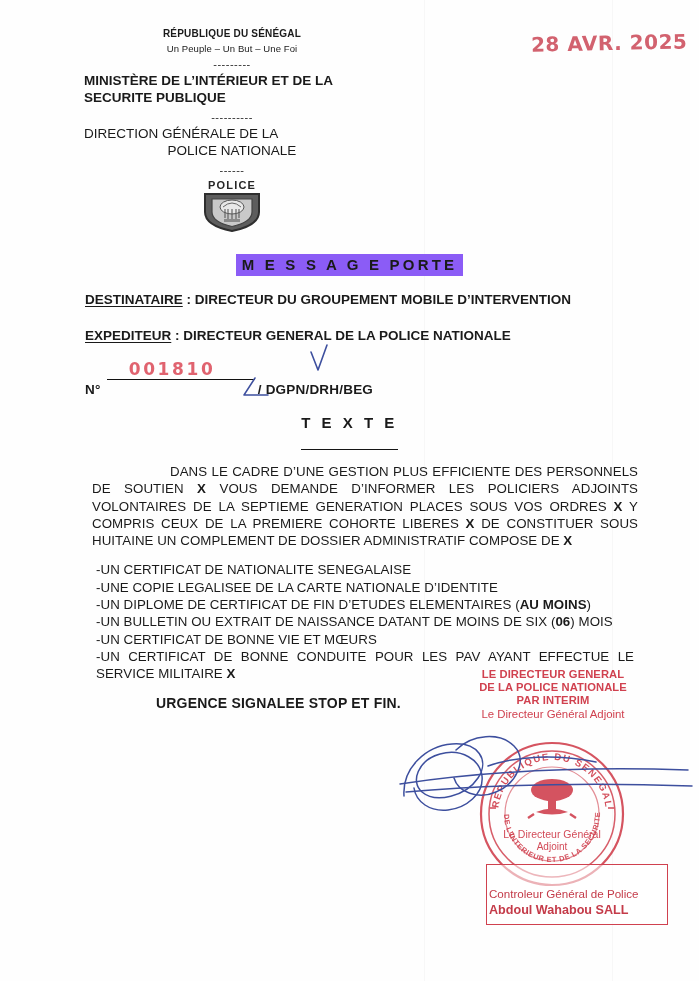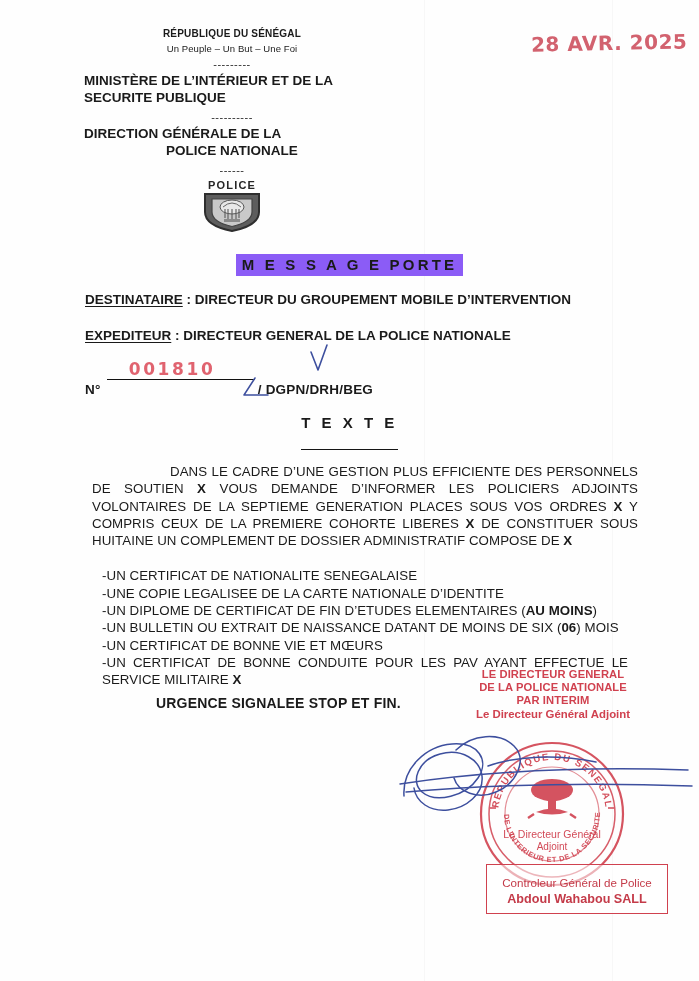--- a/index.html
+++ b/index.html
@@ -53,21 +53,21 @@
   }
   .lh-min {
     font-size: 13.5px;
     font-weight: bold;
     line-height: 1.25;
     text-align: left;
     padding-left: 2px;
   }
   .lh-dir {
     font-size: 13.5px;
-    font-weight: bold;
+    font-weight: normal;
     line-height: 1.25;
   }
   .lh-dir .l1 { display:block; text-align:left; padding-left: 2px;}
   .lh-dir .l2 { display:block; }
 
   
   .emblem {
     margin: 4px auto 0;
     width: 78px;
     text-align: center;
@@ -177,21 +177,21 @@
     left: 84px;
     top: 455px;
     width: 562px;
     font-size: 13.3px;
     line-height: 17.3px;
     text-align: justify;
     letter-spacing: .05px;
   }
   .body-text .para { text-indent: 78px; margin: 8px; }
   .body-text b { font-weight: bold; }
-  .list { margin: 18px; padding: 0; list-style: none; }
+  .list { margin: 12px; padding: 0; list-style: none; }
   .list li { text-align: left; white-space: normal; }
   .list li.justified { text-align: justify; }
 
   .closing {
     position: absolute;
     left: 156px;
     top: 695px;
     font-size: 14px;
     font-weight: bold;
     letter-spacing: .2px;
@@ -204,21 +204,21 @@
     top: 668px;
     width: 202px;
     text-align: center;
     color: #d0414f;
     font-size: 11.2px;
     line-height: 13.2px;
     font-weight: bold;
     letter-spacing: .1px;
   }
   .sig-head .subtle {
-    font-weight: bold;
+    font-weight: normal;
     font-size: 11.4px;
     letter-spacing: 0;
   }
 
   .round-stamp {
     position: absolute;
     left: 478px;
     top: 740px;
     width: 148px;
     height: 148px;
@@ -233,22 +233,21 @@
     height: 110px;
     pointer-events: none;
   }
 
   .name-box {
     position: absolute;
     left: 486px;
     top: 864px;
     width: 176px;
     border: 1.4px solid #d0414f;
-    text-align: center;
-    padding: 11px 2px 6px;
+    padding: 22px 2px 6px;
     color: #c43b49;
     background: rgba(255,255,255,0.55);
   }
   .name-box .title {
     font-size: 11.6px;
     line-height: 14px;
     font-weight: normal;
   }
   .name-box .name {
     font-size: 12.6px;

